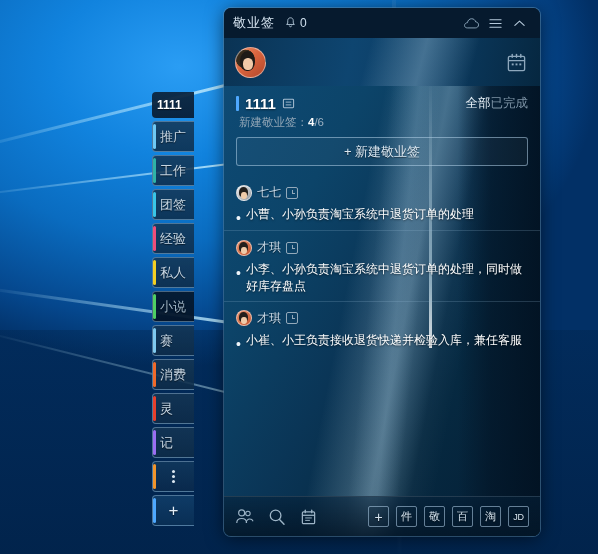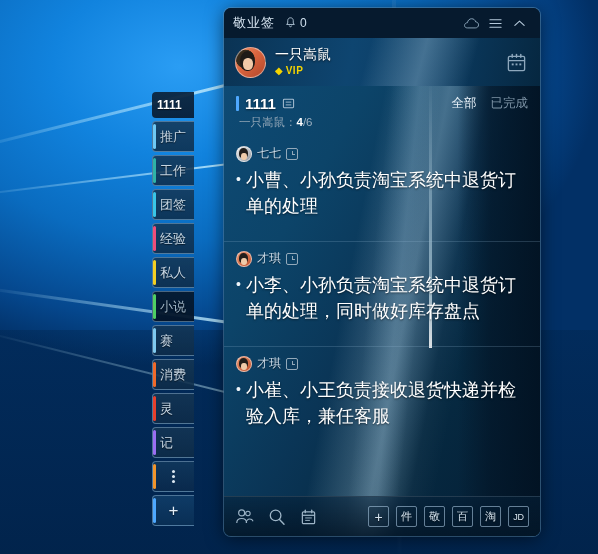--- a/index.html
+++ b/index.html
@@ -212,21 +212,21 @@
   
   .ghead {
     flex: 0 0 auto;
     padding: 9px 12px 3px 12px;
     display: flex; align-items: flex-start;
   }
   .gtitle-wrap { display:flex; align-items:center; gap:6px; }
   .gbar { width: 3px; height: 15px; background: #4ea8ff; border-radius: 1px; }
   .gtitle { font-size: 15px; font-weight: bold; color: #ffffff; text-shadow: 0 1px 2px rgba(0,0,0,0.5); }
   .glist-icon { color:#a8bfd2; display:flex; align-items:center; }
-  .gfilters { margin-left: auto; display: flex; gap: 14px; align-items: center; }
+  .gfilters { margin-left: auto; display: flex; gap: 0; align-items: center; }
   .gfilter { font-size: 12.5px; color: #7e94a6; }
   .gfilter.on { color: #e8f1f8; }
   .online {
     padding: 0 12px 7px 15px;
     font-size: 11.5px; color: #8fa4b5;
   }
   .online b { color: #ffffff; font-weight: bold; }
   .online .den { color:#9fb2c2; }
 
   
@@ -236,21 +236,21 @@
     border: 1px solid rgba(175,205,230,0.55);
     border-radius: 3px;
     display: flex; align-items: center; justify-content: center;
     color: #dce8f2; font-size: 13px;
     background: rgba(255,255,255,0.035);
     text-shadow: 0 1px 1px rgba(0,0,0,0.5);
   }
 
   
   .notes { flex: 1; overflow: hidden; }
-  .note { padding: 4px 12px 22px 12px; border-bottom: 1px solid rgba(150,185,215,0.22); }
+  .note { padding: 4px 12px 5px 12px; border-bottom: 1px solid rgba(150,185,215,0.22); }
   .note:last-child { border-bottom: none; }
   .note-head { display: flex; align-items: center; gap: 5px; padding: 4px 0 5px 0; }
   .note-avatar {
     width: 16px; height: 16px; border-radius: 50%;
     border: 1px solid rgba(255,255,255,0.5);
     position: relative; overflow: hidden;
     flex: 0 0 16px;
   }
   .av-a { background: linear-gradient(135deg,#e9e9ea,#b9bdc2 60%,#8d9298); }
   .av-b { background: linear-gradient(135deg,#e8906a,#c0532f); }
@@ -259,21 +259,21 @@
   .note-author { font-size: 12px; color: #c9d8e5; text-shadow: 0 1px 1px rgba(0,0,0,0.5); }
   .clock-badge {
     width: 12px; height: 12px; border: 1px solid #93a9ba;
     border-radius: 2px; position: relative;
   }
   .clock-badge::before { content:""; position:absolute; left:5px; top:2px; width:1px; height:4px; background:#93a9ba; }
   .clock-badge::after { content:""; position:absolute; left:5px; top:5px; width:3px; height:1px; background:#93a9ba; }
   .note-body { display: flex; gap: 5px; }
   .bullet { color: #eef4f9; font-size: 14px; line-height: 1; padding-top: 5px; flex: 0 0 auto; }
   .note-text {
-    font-size: 18px; color: #ffffff; line-height: 1.45;
+    font-size: 12px; color: #ffffff; line-height: 1.45;
     text-shadow: 0 1px 2px rgba(0,0,0,0.55);
   }
 
   
   .bottombar {
     flex: 0 0 40px;
     display: flex; align-items: center;
     padding: 0 11px;
     gap: 14px;
     background: linear-gradient(180deg, rgba(5,32,56,0.55), rgba(3,22,40,0.88));
@@ -395,27 +395,20 @@
         <polyline points="3,9 8,4.5 13,9" fill="none" stroke="#b6cadb" stroke-width="1.2" stroke-linecap="round" stroke-linejoin="round"></polyline>
       </svg>
     </span>
   </div>
 
   <div class="profile">
     <div class="avatar">
       <span class="hair"></span>
       <span class="face"></span>
     </div>
-    <div class="pname-box">
-      <div class="pname">一只嵩鼠</div>
-      <div class="vip-row">
-        <span class="vip-gem">◆</span>
-        <span class="vip-text">VIP</span>
-      </div>
-    </div>
     <div class="cal-btn">
       <svg width="21" height="21" viewBox="0 0 22 22">
         <rect x="2.5" y="4.5" width="17" height="15" rx="1.5" fill="none" stroke="#8ea8bd" stroke-width="1.4"></rect>
         <line x1="2.5" y1="9" x2="19.5" y2="9" stroke="#8ea8bd" stroke-width="1.4"></line>
         <line x1="6.5" y1="2.5" x2="6.5" y2="5.5" stroke="#8ea8bd" stroke-width="1.5" stroke-linecap="round"></line>
         <line x1="11" y1="2.5" x2="11" y2="5.5" stroke="#8ea8bd" stroke-width="1.5" stroke-linecap="round"></line>
         <line x1="15.5" y1="2.5" x2="15.5" y2="5.5" stroke="#8ea8bd" stroke-width="1.5" stroke-linecap="round"></line>
         <g fill="#8ea8bd">
             <rect x="6" y="12" width="2" height="2"></rect>
             <rect x="10" y="12" width="2" height="2"></rect>
@@ -440,23 +433,26 @@
           </svg>
         </span>
       </span>
       <span class="gfilters">
         <span class="gfilter on">全部</span>
         <span class="gfilter">已完成</span>
       </span>
     </div>
 
     <div class="online">
-      <span>一只嵩鼠：</span><b>4</b><span class="den">/6</span>
-    </div>
-
+      <span>新建敬业签：</span><b>4</b><span class="den">/6</span>
+    </div>
+
+    <div class="newbtn-wrap">
+      <div class="newbtn">+ 新建敬业签</div>
+    </div>
 
     <div class="notes">
 
       <div class="note">
         <div class="note-head">
           <span class="note-avatar av-a">
             <i class="h"></i>
             <i class="f"></i>
           </span>
           <span class="note-author">七七</span>

